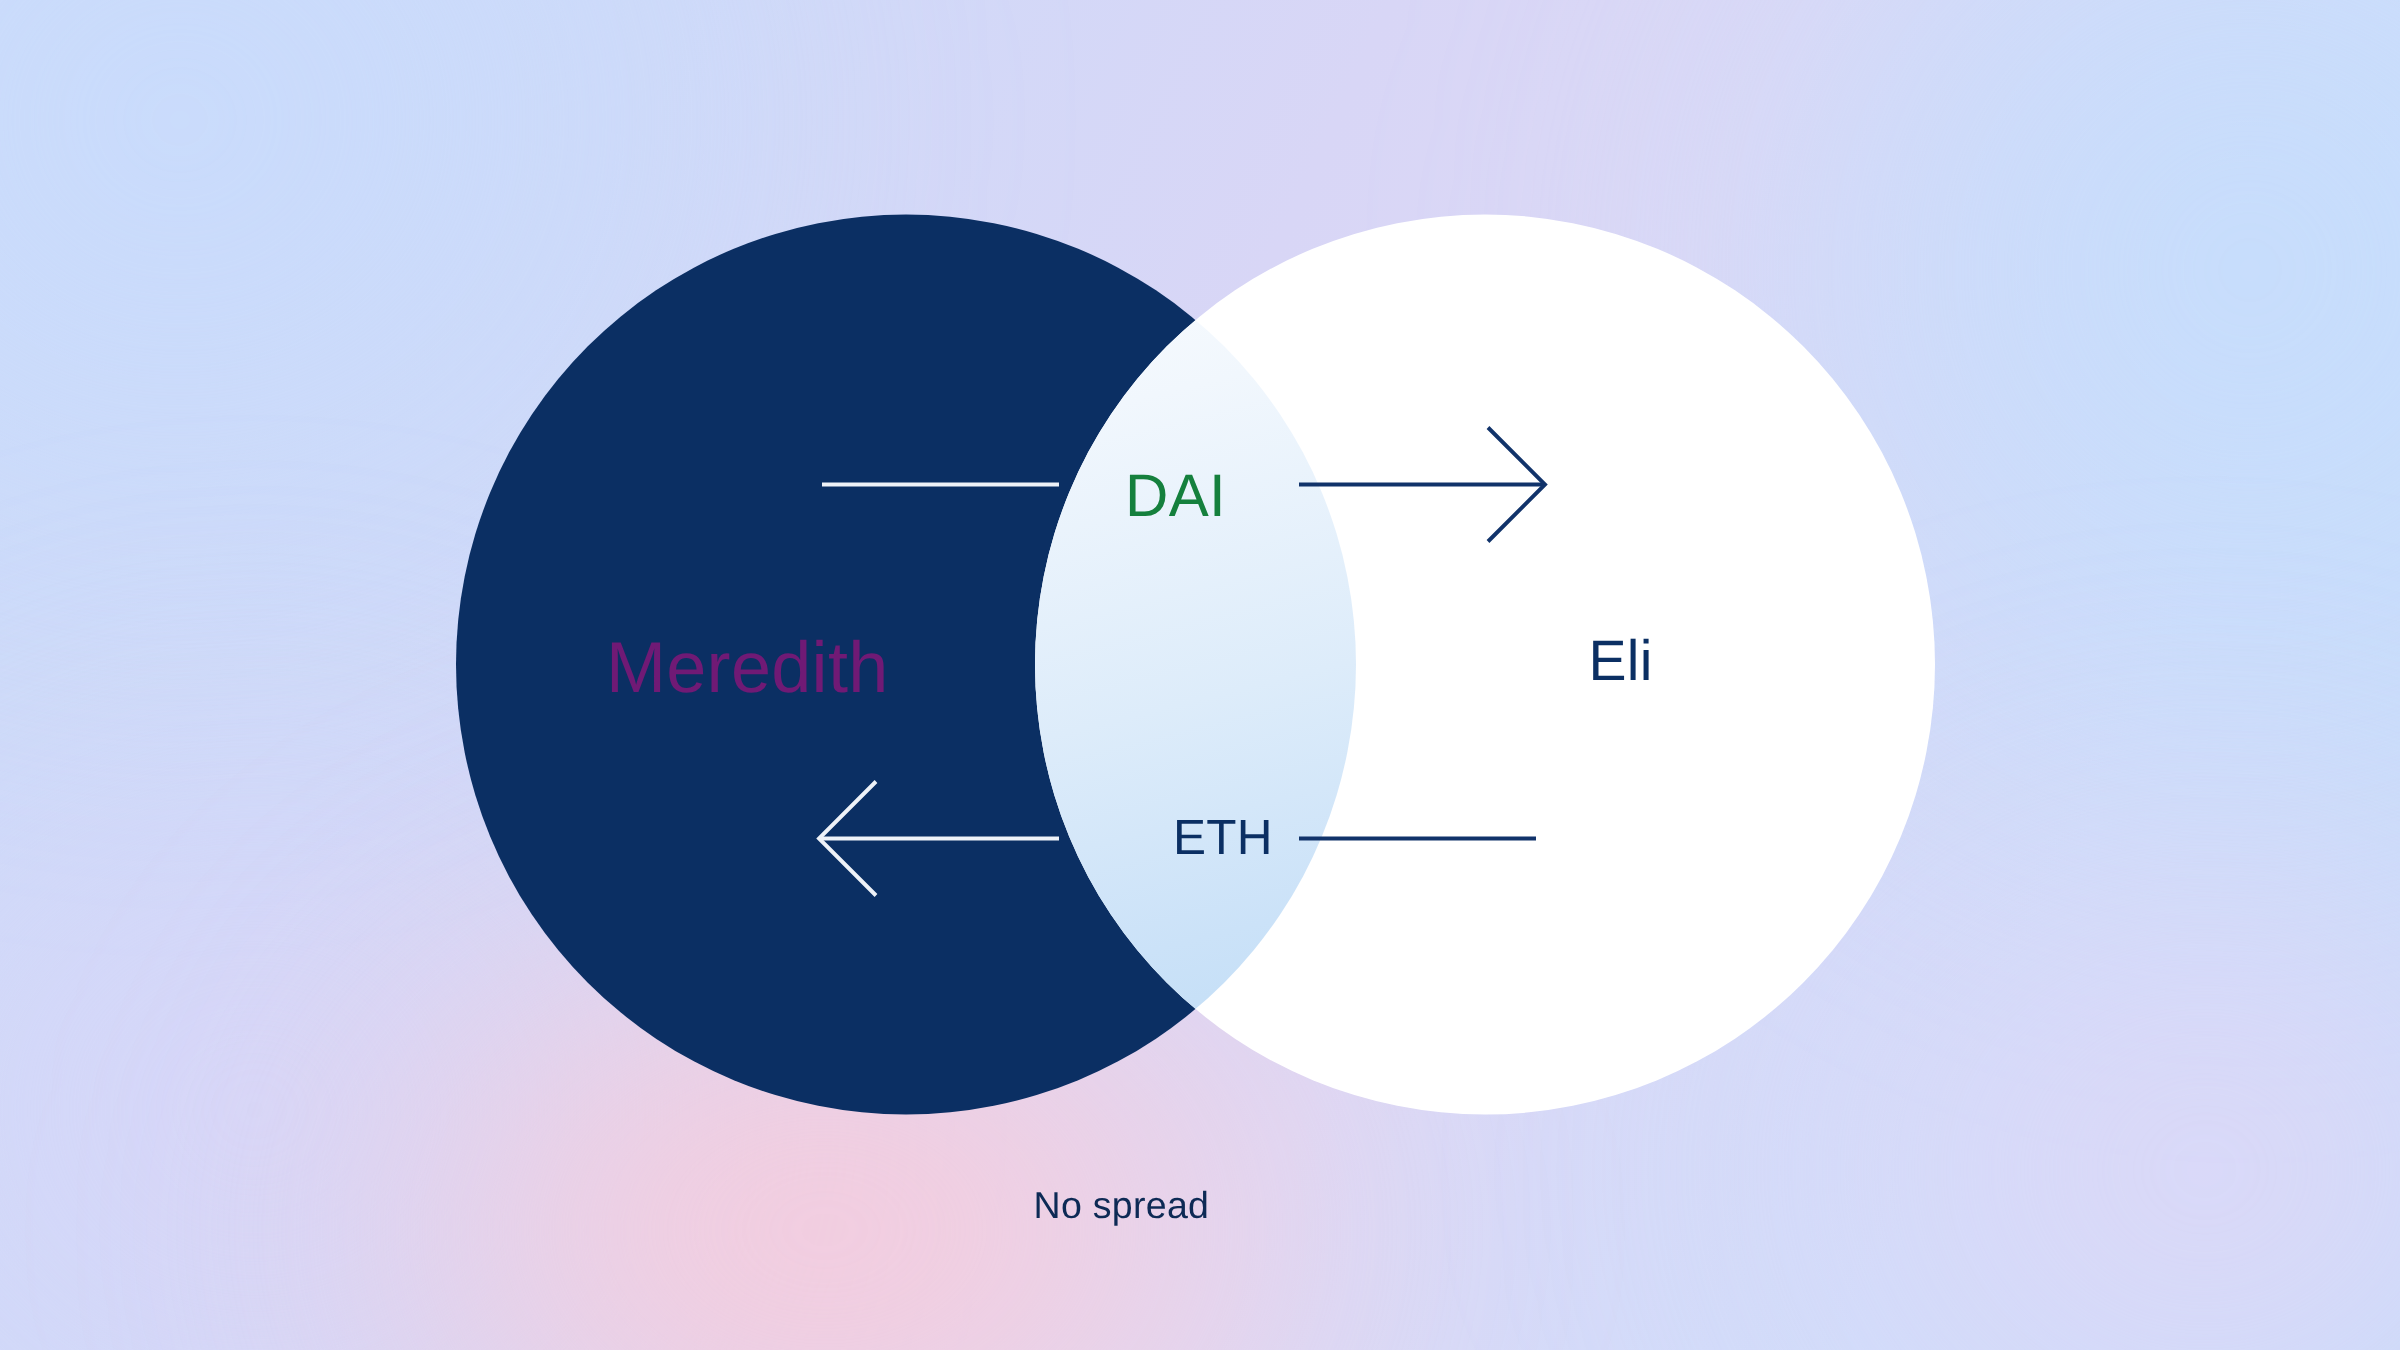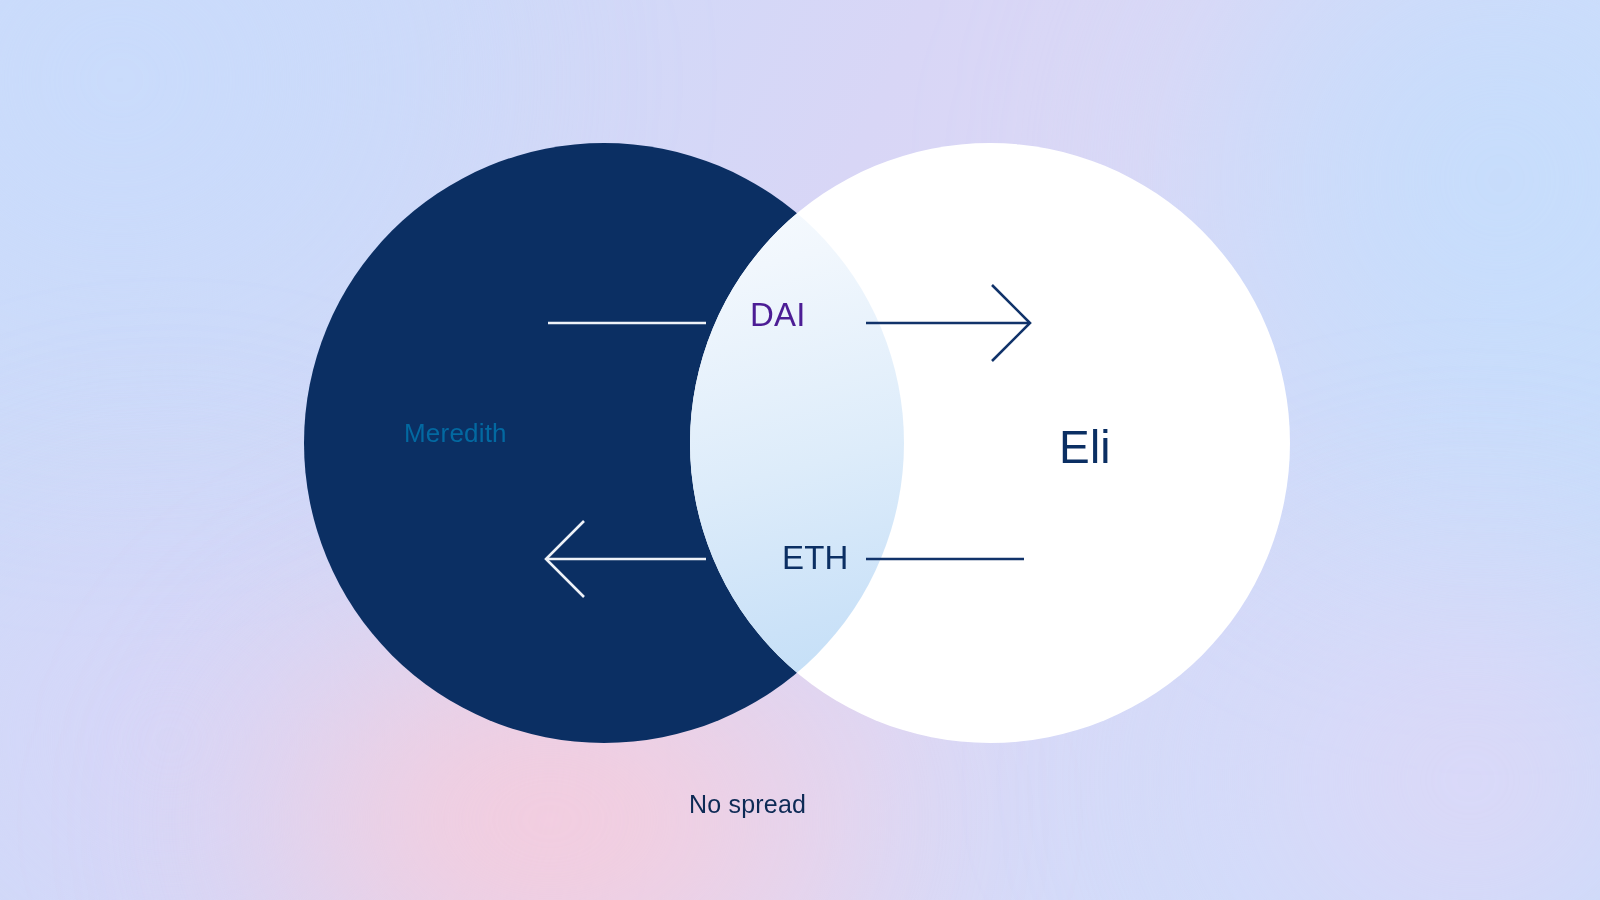--- a/index.html
+++ b/index.html
@@ -79,34 +79,34 @@
 
   .label {
     position: absolute;
     white-space: nowrap;
     font-weight: 400;
     letter-spacing: 0.2px;
   }
   .label-meredith {
     left: 404px;
     top: 418px;
-    font-size: 26px;
-    color: #0369a1;
+    font-size: 48px;
+    color: #701a75;
   }
   .label-eli {
     left: 1059px;
     top: 420px;
-    font-size: 46px;
+    font-size: 38px;
     color: #0b2f63;
   }
   .label-dai {
     left: 750px;
-    top: 296px;
-    font-size: 33px;
-    color: #4c1d95;
+    top: 309px;
+    font-size: 40px;
+    color: #15803d;
   }
   .label-eth {
     left: 749px;
     top: 539px;
     font-size: 33px;
     color: #0b2f63;
     margin-left: 33px;
   }
   .label-caption {
     left: 689px;

